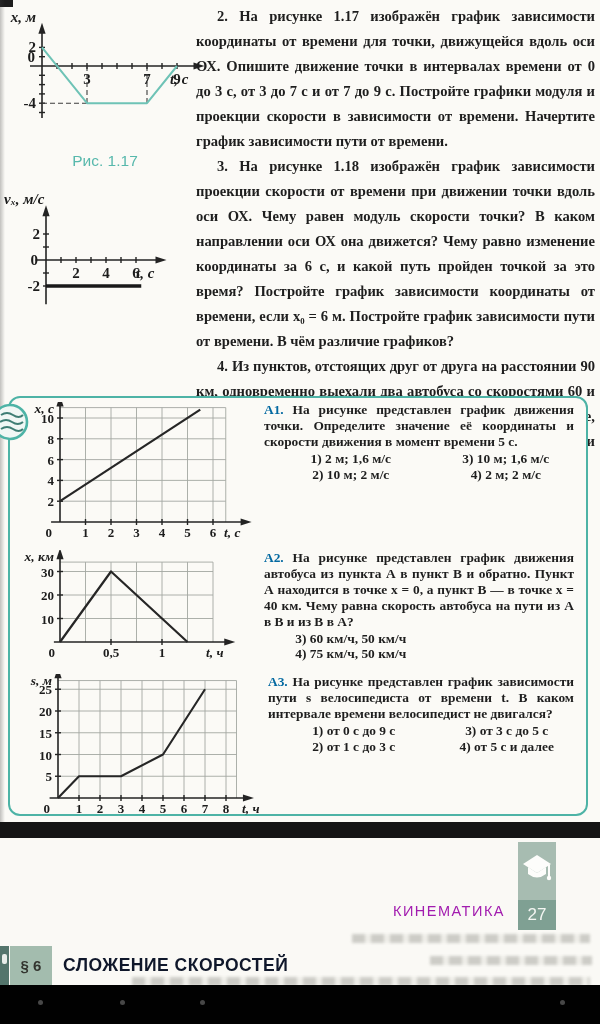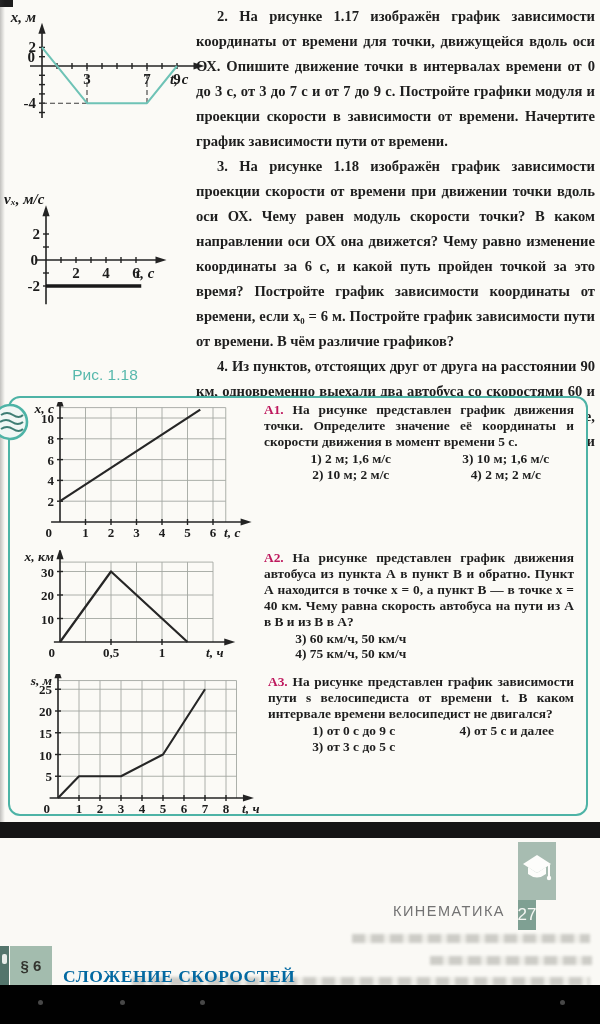--- a/index.html
+++ b/index.html
@@ -18,46 +18,46 @@
              font-size:14.6px;line-height:25px;}
   
   .abox{position:absolute;left:8px;top:396px;width:580px;height:420px;background:#fbfaf6;
         border:2px solid #4db3a6;border-radius:12px;box-sizing:border-box;padding:4px 8px 2px 6px;}
   .emblem{position:absolute;left:-14px;top:2px;}
   .arow{display:flex;align-items:flex-start;}
   .agraph{flex:0 0 248px;}
   .atext{flex:1;color:#1e1e1e;font-weight:700;font-size:13.4px;line-height:15.9px;
          text-align:justify;padding-right:4px;}
   .atext p{margin:0;}
-  .alabel{color:#be185d;}
+  .alabel{color:#0369a1;}
   .opts{display:grid;grid-template-columns:56% 44%;grid-template-rows:auto auto;
         grid-auto-flow:column;margin-top:1px;text-align:center;}
   
   svg{display:block;}
   svg .gtick{font-family:"Liberation Serif","DejaVu Serif",serif;font-weight:700;fill:#1c1c1c;}
   svg .glabel{font-family:"Liberation Serif","DejaVu Serif",serif;font-style:italic;font-weight:700;fill:#1c1c1c;}
   svg.fig .gtick{font-size:15px;} svg.fig .glabel{font-size:15px;}
   svg.mini .gtick{font-size:13px;} svg.mini .glabel{font-size:13.5px;}
   
   .sepbar{position:absolute;left:0;top:822px;width:600px;height:16px;background:#151515;}
   .page2{position:absolute;left:0;top:838px;width:600px;height:147px;background:#faf9f5;overflow:hidden;}
   .capbadge{position:absolute;left:518px;top:4px;width:38px;height:58px;background:#a7bcb1;}
-  .pagetab{position:absolute;left:518px;top:62px;width:18px;height:30px;background:#7fa093;
+  .pagetab{position:absolute;left:518px;top:62px;width:38px;height:30px;background:#7fa093;
            color:#f4f6f3;font-family:"Liberation Sans",sans-serif;font-size:17px;
            display:flex;align-items:center;justify-content:center;}
-  .chapter{position:absolute;right:95px;top:65px;color:#737373;letter-spacing:1.5px;
+  .chapter{position:absolute;right:95px;top:65px;color:#a21caf;letter-spacing:1.5px;
            font-family:"Liberation Sans",sans-serif;font-size:14.5px;}
   .sec6-sliver{position:absolute;left:0;top:108px;width:9px;height:39px;background:#54756c;}
   .sec6-sliver::after{content:"";position:absolute;left:2px;top:8px;width:5px;height:10px;
            background:#e8ede9;border-radius:2px;}
   .sec6-box{position:absolute;left:10px;top:108px;width:42px;height:39px;background:#a3bcae;
            color:#33352f;font-family:"Liberation Sans",sans-serif;font-size:15px;font-weight:700;
            display:flex;align-items:center;justify-content:center;}
-  .sec6-title{position:absolute;left:63px;top:117px;color:#0369a1;letter-spacing:.5px;
-           font-family:Liberation Serif, serif;font-size:17.5px;font-weight:700;margin-top:11px;}
+  .sec6-title{position:absolute;left:63px;top:117px;color:#0f172a;letter-spacing:.5px;
+           font-family:Liberation Sans, sans-serif;font-size:17.5px;font-weight:700;}
   .blur-bar{position:absolute;height:9px;opacity:.55;filter:blur(1.6px);
            background:repeating-linear-gradient(90deg,#a9a9a2 0 13px,#e6e5df 13px 19px);}
   
   .navbar{position:absolute;left:0;top:985px;width:600px;height:39px;background:#010101;}
   .navdot{position:absolute;top:15px;width:5px;height:5px;border-radius:50%;background:#474747;}
 </style>
 </head>
 <body>
 
 <div class="screen">
@@ -94,20 +94,21 @@
           <text x="34" y="102.2" class="gtick" text-anchor="end">-4</text>
           <line x1="37" y1="106.5" x2="43" y2="106.5" stroke="#232323" stroke-width="1.4"></line>
           <text x="33" y="56" class="gtick" text-anchor="end">0</text>
           <polyline points="40,97.2 85,97.2" fill="none" stroke="#3c3c3c" stroke-width="1.1" stroke-dasharray="5,3"></polyline>
           <polyline points="85,60 85,97.2" fill="none" stroke="#3c3c3c" stroke-width="1.1" stroke-dasharray="5,3"></polyline>
           <polyline points="145,60 145,97.2" fill="none" stroke="#3c3c3c" stroke-width="1.1" stroke-dasharray="5,3"></polyline>
           <polyline points="40,41.4 85,97.2 145,97.2 175,60" fill="none" stroke="#6ec3b6" stroke-width="2" stroke-linejoin="round"></polyline>
           <text x="34" y="16" class="glabel" text-anchor="end">x, м</text>
           <text x="168" y="78" class="glabel">t, с</text>
         </svg>
+      <div class="fig-caption" style="left:20px;top:152px">Рис. 1.17</div>
       <svg class="fig" style="position:absolute;left:0;top:190px" width="205" height="135">
           <line x1="35.5" y1="70" x2="158.5" y2="70" stroke="#232323" stroke-width="1.6"></line>
           <line x1="46" y1="114.19999999999999" x2="46" y2="23.199999999999996" stroke="#232323" stroke-width="1.6"></line>
           <polygon points="166.5,70 155.5,66.4 155.5,73.6" fill="#232323"></polygon>
           <polygon points="46,15.199999999999996 42.4,26.199999999999996 49.6,26.199999999999996" fill="#232323"></polygon>
           <line x1="61" y1="67" x2="61" y2="73" stroke="#232323" stroke-width="1.4"></line>
           <line x1="76" y1="67" x2="76" y2="73" stroke="#232323" stroke-width="1.4"></line>
           <text x="76" y="88" class="gtick" text-anchor="middle">2</text>
           <line x1="91" y1="67" x2="91" y2="73" stroke="#232323" stroke-width="1.4"></line>
           <line x1="106" y1="67" x2="106" y2="73" stroke="#232323" stroke-width="1.4"></line>
@@ -119,21 +120,20 @@
           <text x="40" y="49" class="gtick" text-anchor="end">2</text>
           <line x1="43" y1="57" x2="49" y2="57" stroke="#232323" stroke-width="1.4"></line>
           <line x1="43" y1="83" x2="49" y2="83" stroke="#232323" stroke-width="1.4"></line>
           <line x1="43" y1="96" x2="49" y2="96" stroke="#232323" stroke-width="1.4"></line>
           <text x="40" y="101" class="gtick" text-anchor="end">-2</text>
           <text x="38" y="75" class="gtick" text-anchor="end">0</text>
           <polyline points="46,96 141.25,96" fill="none" stroke="#191919" stroke-width="3.4" stroke-linejoin="round"></polyline>
           <text x="4" y="14" class="glabel" text-anchor="start">vₓ, м/с</text>
           <text x="136" y="88" class="glabel">t, с</text>
         </svg>
-      <div class="fig-caption" style="left:20px;top:366px">Рис. 1.18</div>
     </div>
 
     <div class="textcol">
       <p><span>2.</span> <span>На рисунке 1.17 изображён график зависимости координаты от времени для точки, движущейся вдоль оси ОХ. Опишите движение точки в интервалах времени от 0 до 3 с, от 3 до 7 с и от 7 до 9 с. Постройте графики модуля и проекции скорости в зависимости от времени. Начертите график зависимости пути от времени.</span></p>
       <p><span>3.</span> <span>На рисунке 1.18 изображён график зависимости проекции скорости от времени при движении точки вдоль оси ОХ. Чему равен модуль скорости точки? В каком направлении оси ОХ она движется? Чему равно изменение координаты за 6 с, и какой путь пройден точкой за это время? Постройте график зависимости координаты от времени, если x₀ = 6 м. Постройте график зависимости пути от времени. В чём различие графиков?</span></p>
       <p><span>4.</span> <span>Из пунктов, отстоящих друг от друга на расстоянии 90 км, одновременно выехали два автобуса со скоростями 60 и 30 км/ч, направленными вдоль прямого шоссе, соединяющего эти пункты. Через сколько времени автобусы встретятся? Рассмотрите все возможные случаи.</span></p>
     </div>
 
     <div class="abox">
       <div class="emblem">
@@ -297,20 +297,21 @@
               <text x="34" y="139" class="gtick" text-anchor="end">0</text>
               <polyline points="42,124 63,102.25 105,102.25 147,80.5 189,15.250000000000014" fill="none" stroke="#262626" stroke-width="2.1" stroke-linejoin="round"></polyline>
               <text x="36" y="11" class="glabel" text-anchor="end">s, м</text>
               <text x="226" y="139" class="glabel">t, ч</text>
             </svg>
         </div>
         <div class="atext">
           <p><span class="alabel">А3.</span> <span>На рисунке представлен график зависимости пути s велосипедиста от времени t. В каком интервале времени велосипедист не двигался?</span></p>
           <div class="opts">
             <span>1) от 0 с до 9 с</span>
+            <span>2) от 1 с до 3 с</span>
             <span>3) от 3 с до 5 с</span>
             <span>4) от 5 с и далее</span>
           </div>
         </div>
       </div>
     </div>
   </div>
 
   <div class="sepbar"></div>
 

